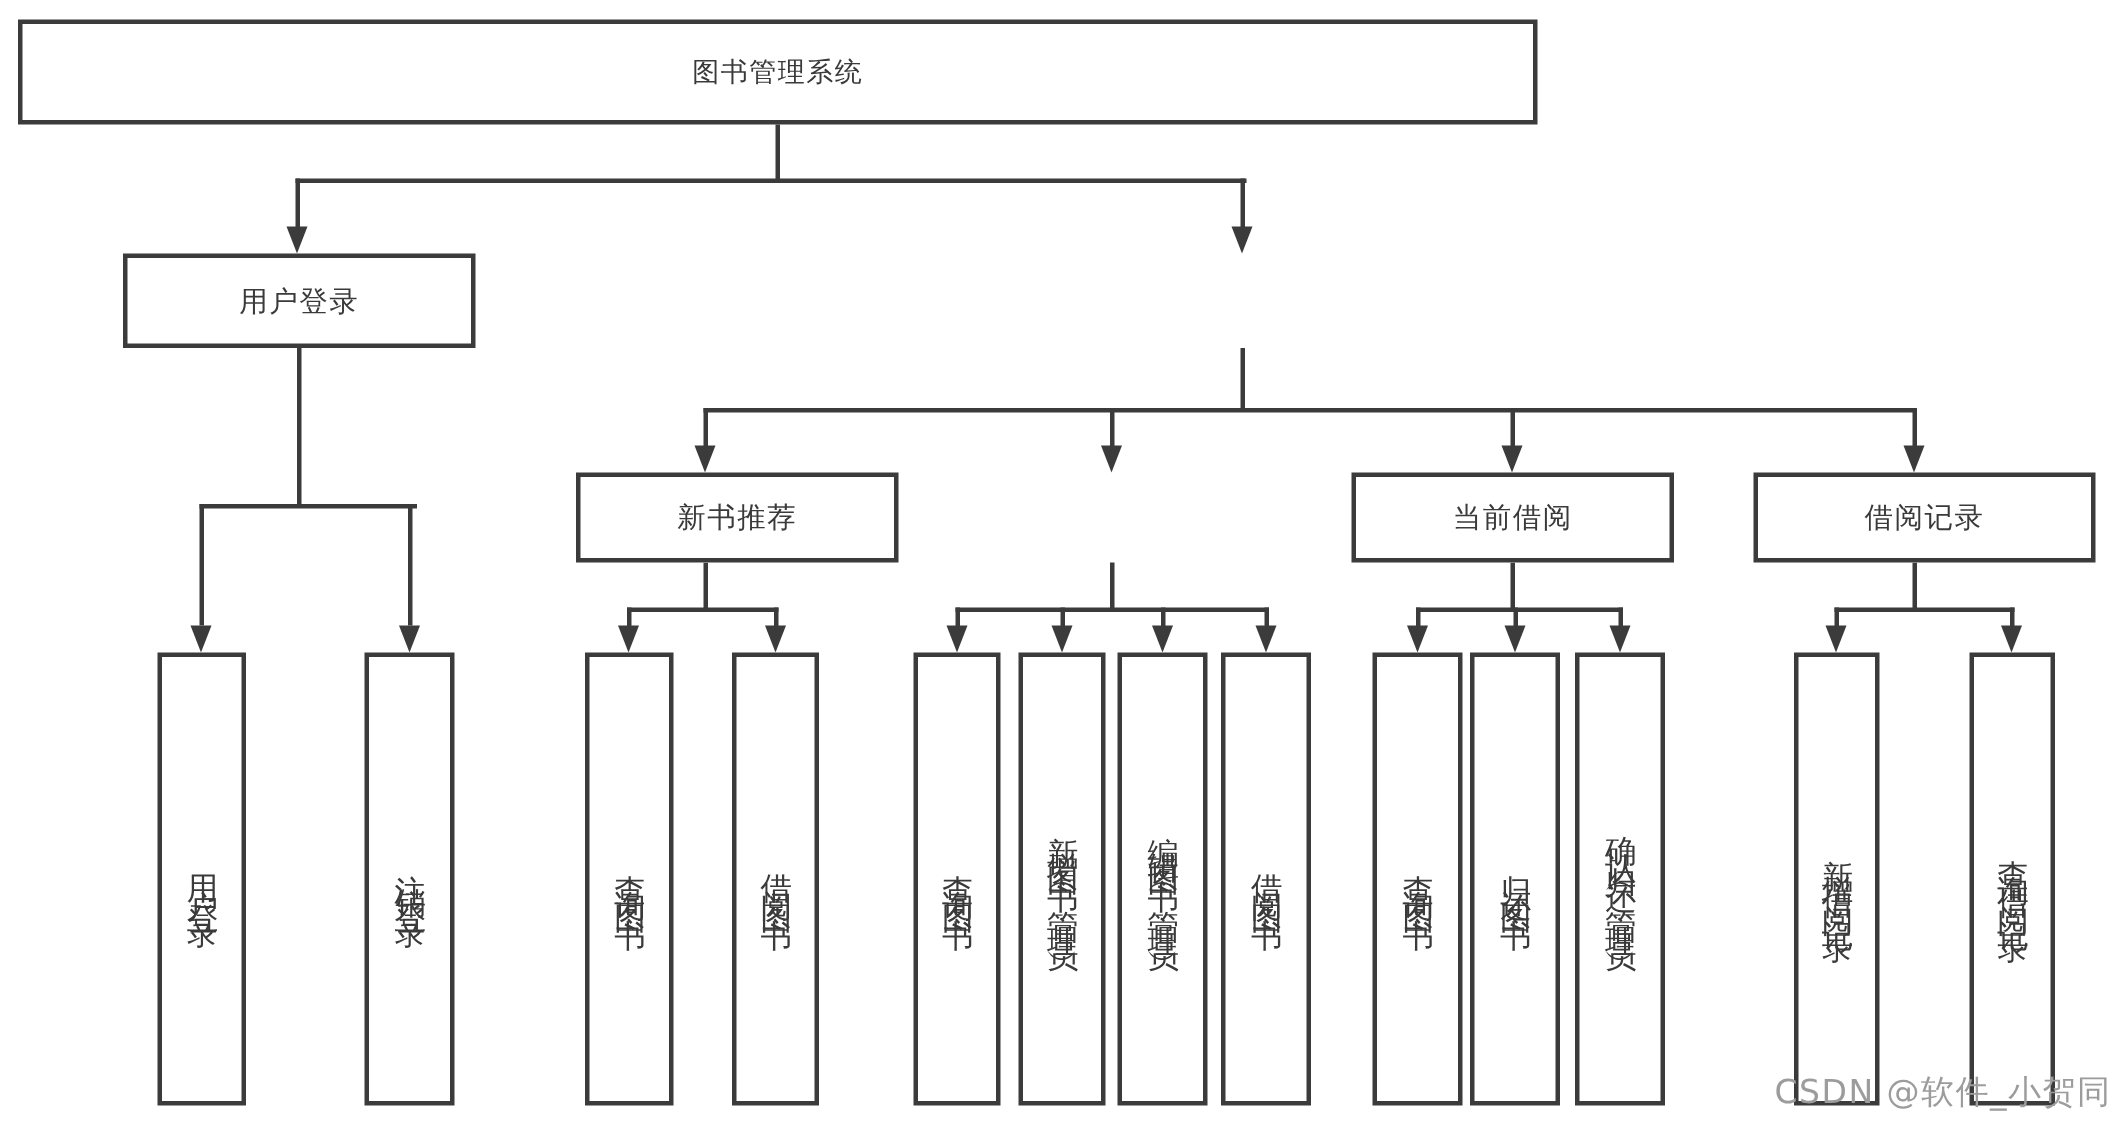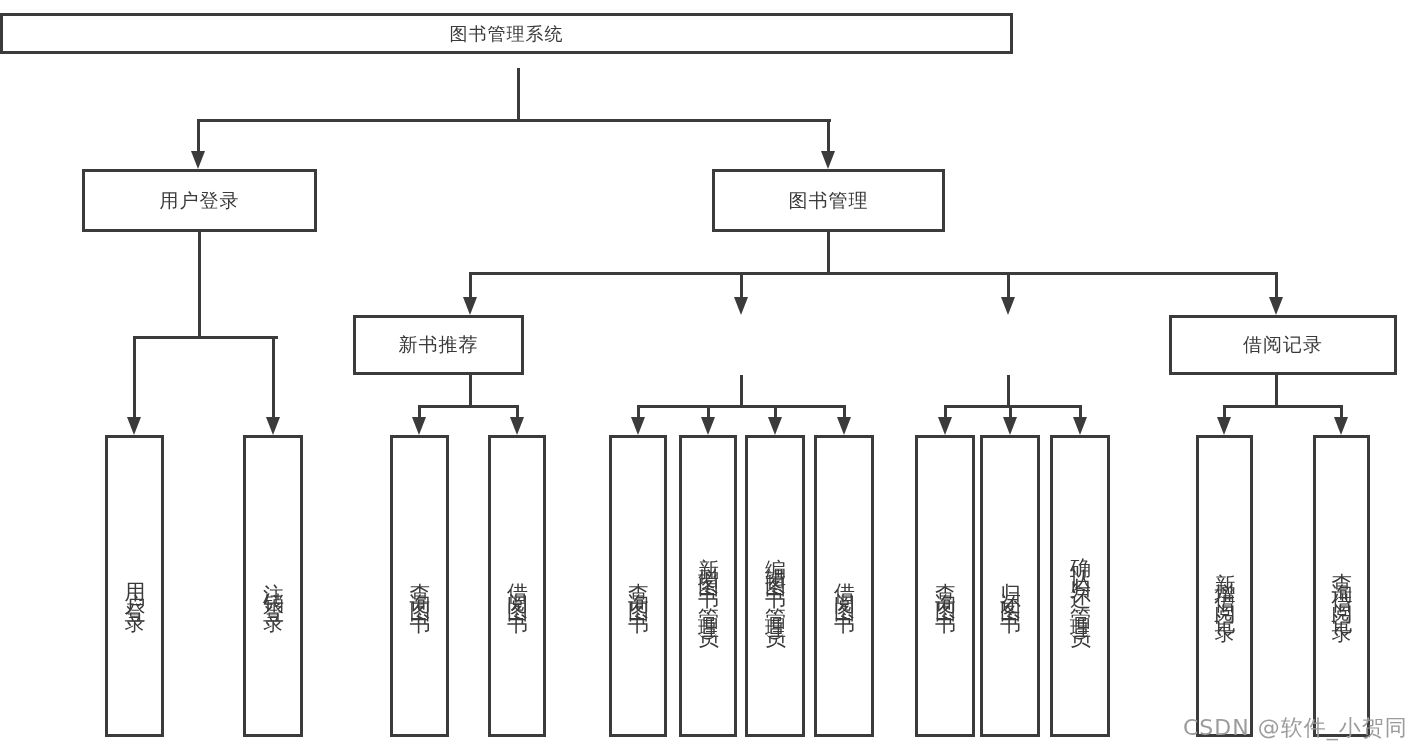--- a/index.html
+++ b/index.html
@@ -100,33 +100,33 @@
 
   <div>
     <div class="vl" style="left:1275px;top:375px;height:32px"></div>
     <div class="hl" style="left:1223px;top:405px;width:120px"></div>
     <div class="vl" style="left:1223px;top:405px;height:14px"></div>
     <div class="arw" style="left:1217px;top:417px"></div>
     <div class="vl" style="left:1340px;top:405px;height:14px"></div>
     <div class="arw" style="left:1334px;top:417px"></div>
   </div>
 
-  <div class="box rootbox" style="left:0;top:13px;width:1013px;height:41px">
+  <div class="box rootbox" style="left:12px;top:13px;width:1013px;height:70px">
     <span>图书管理系统</span>
   </div>
 
   <div class="box hbox" style="left:82px;top:169px;width:235px;height:63px">
     <span>用户登录</span>
   </div>
-  <div class="box hbox" style="left:712px;top:169px;width:233px;height:63px">
-    <span>图书管理</span>
+
+  <div class="box hbox" style="left:384px;top:315px;width:215px;height:60px">
+    <span>新书推荐</span>
   </div>
-
-  <div class="box hbox" style="left:353px;top:315px;width:171px;height:60px">
-    <span>新书推荐</span>
+  <div class="box hbox" style="left:901px;top:315px;width:215px;height:60px">
+    <span>当前借阅</span>
   </div>
   <div class="box hbox" style="left:1169px;top:315px;width:228px;height:60px">
     <span>借阅记录</span>
   </div>
 
   <div class="box leaf" style="left:105px;top:435px;width:59px;height:302px">
     <span>用户登录</span>
   </div>
   <div class="box leaf" style="left:243px;top:435px;width:60px;height:302px">
     <span>注销登录</span>

